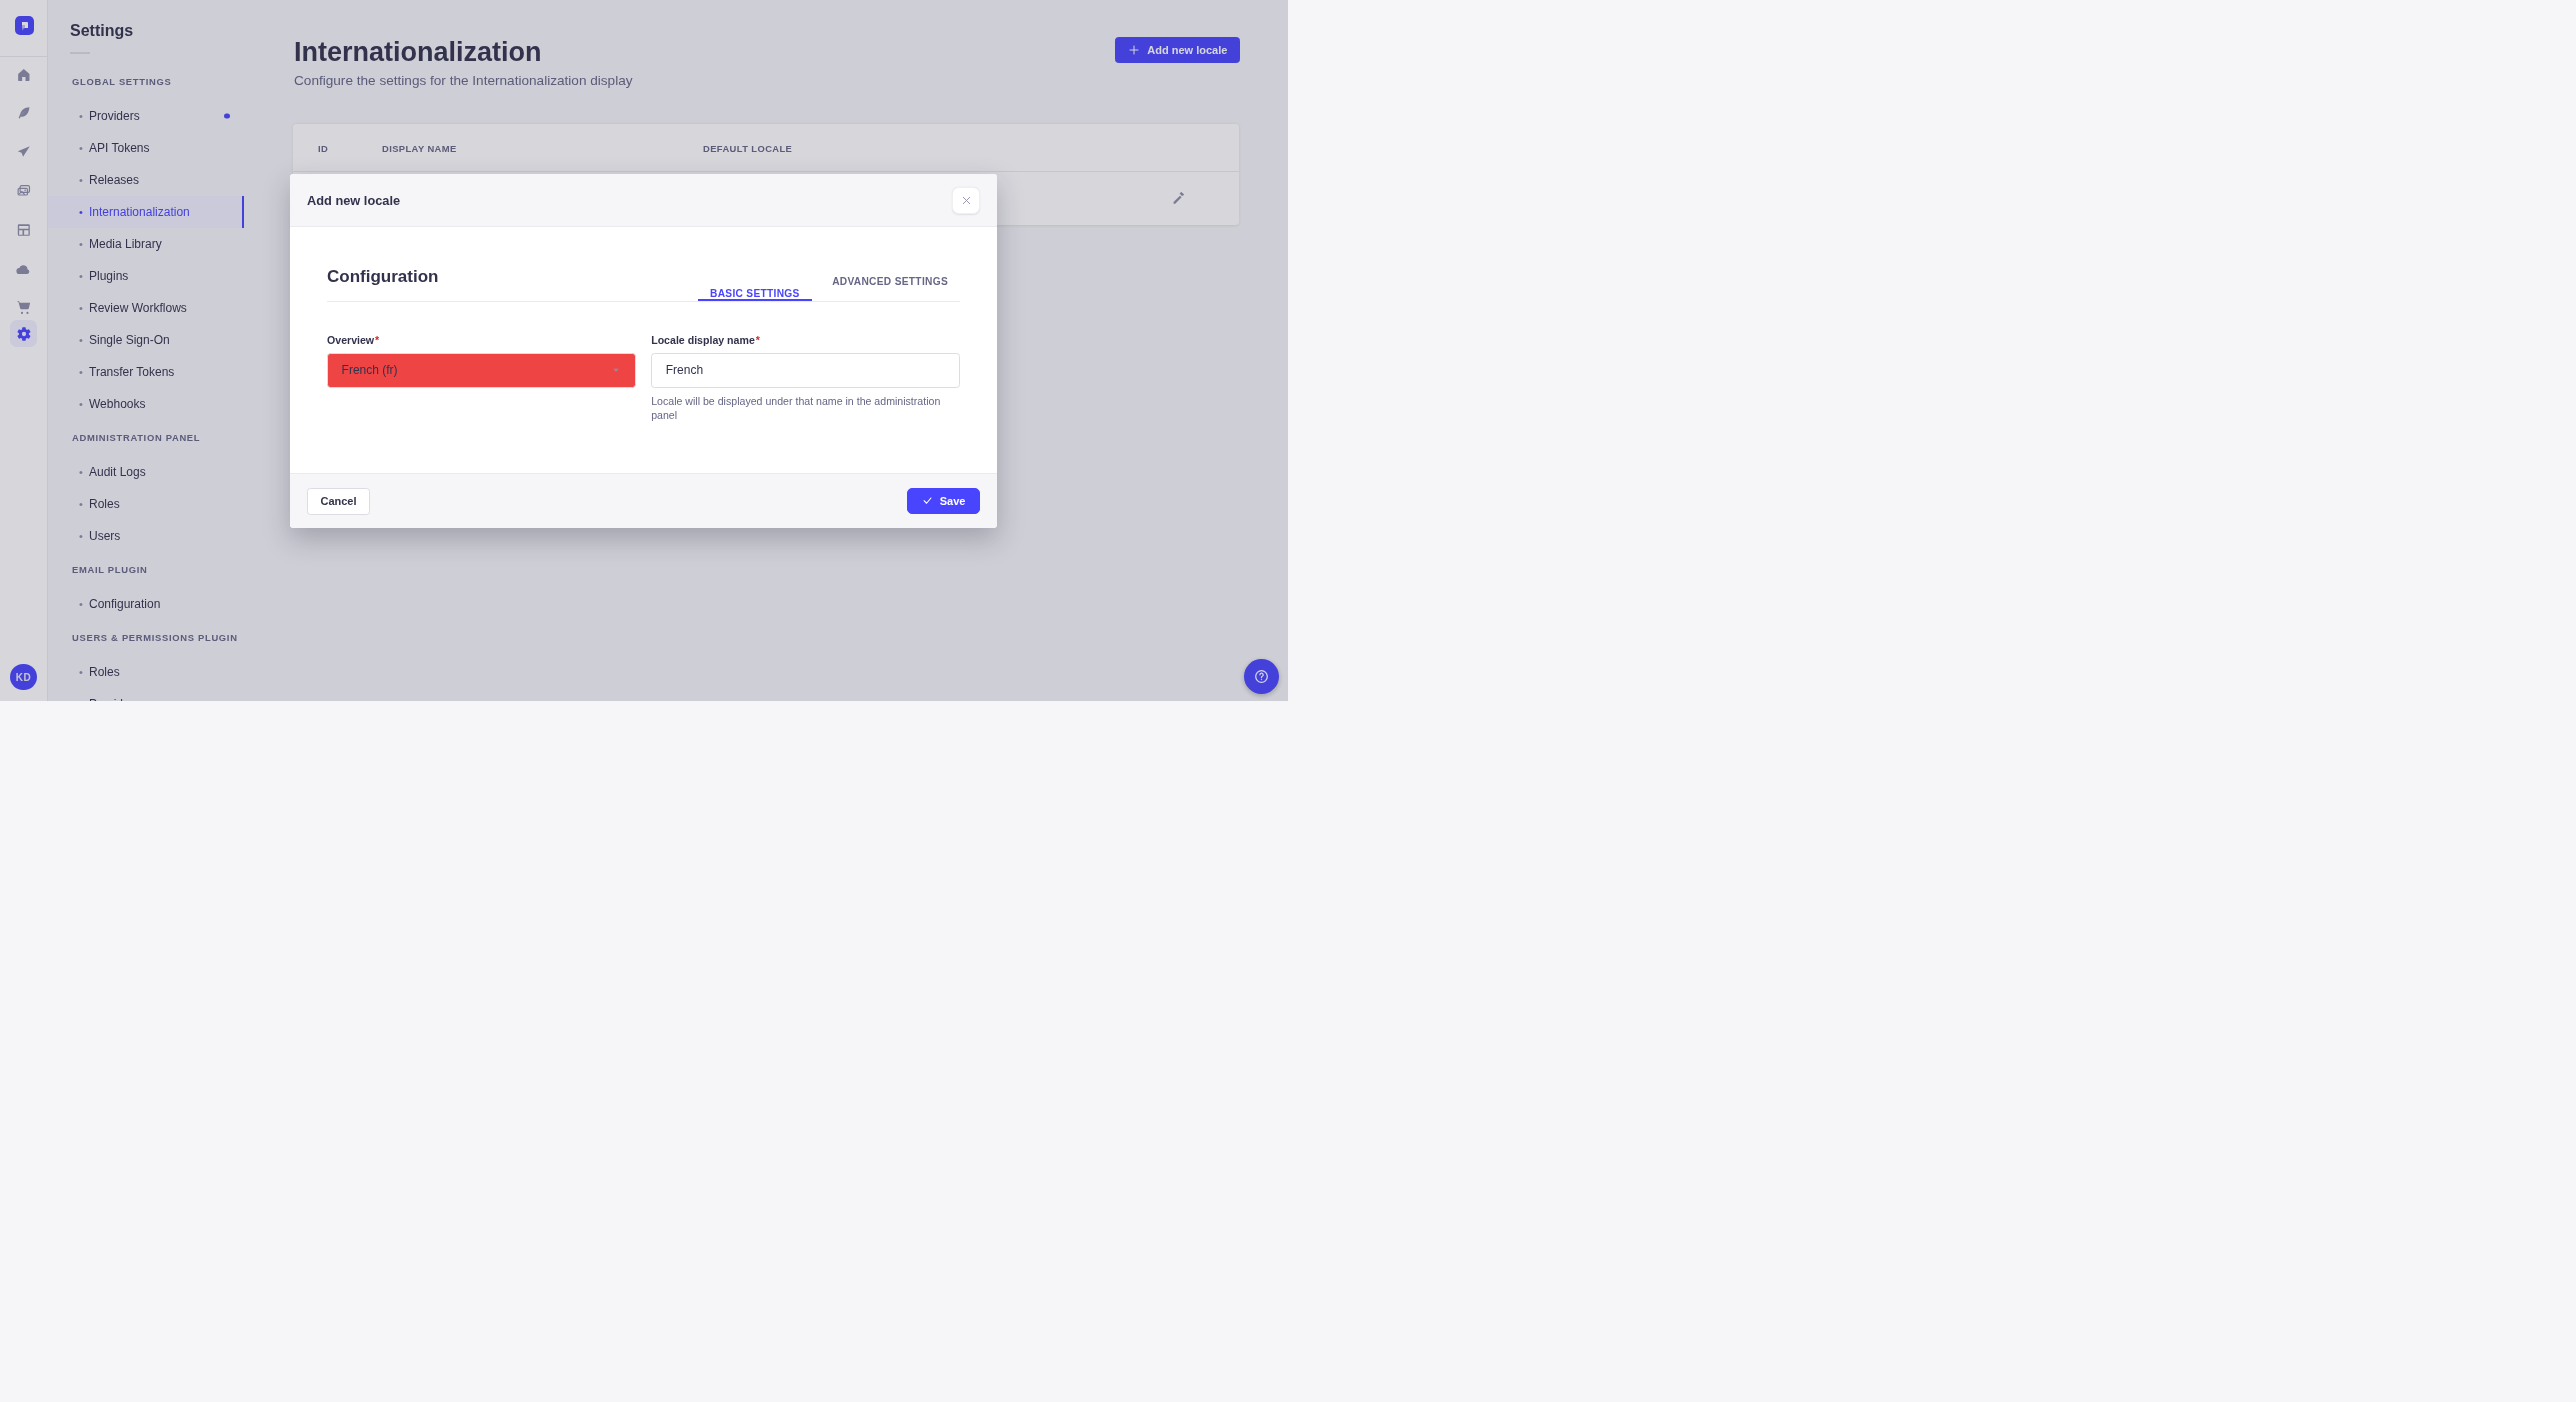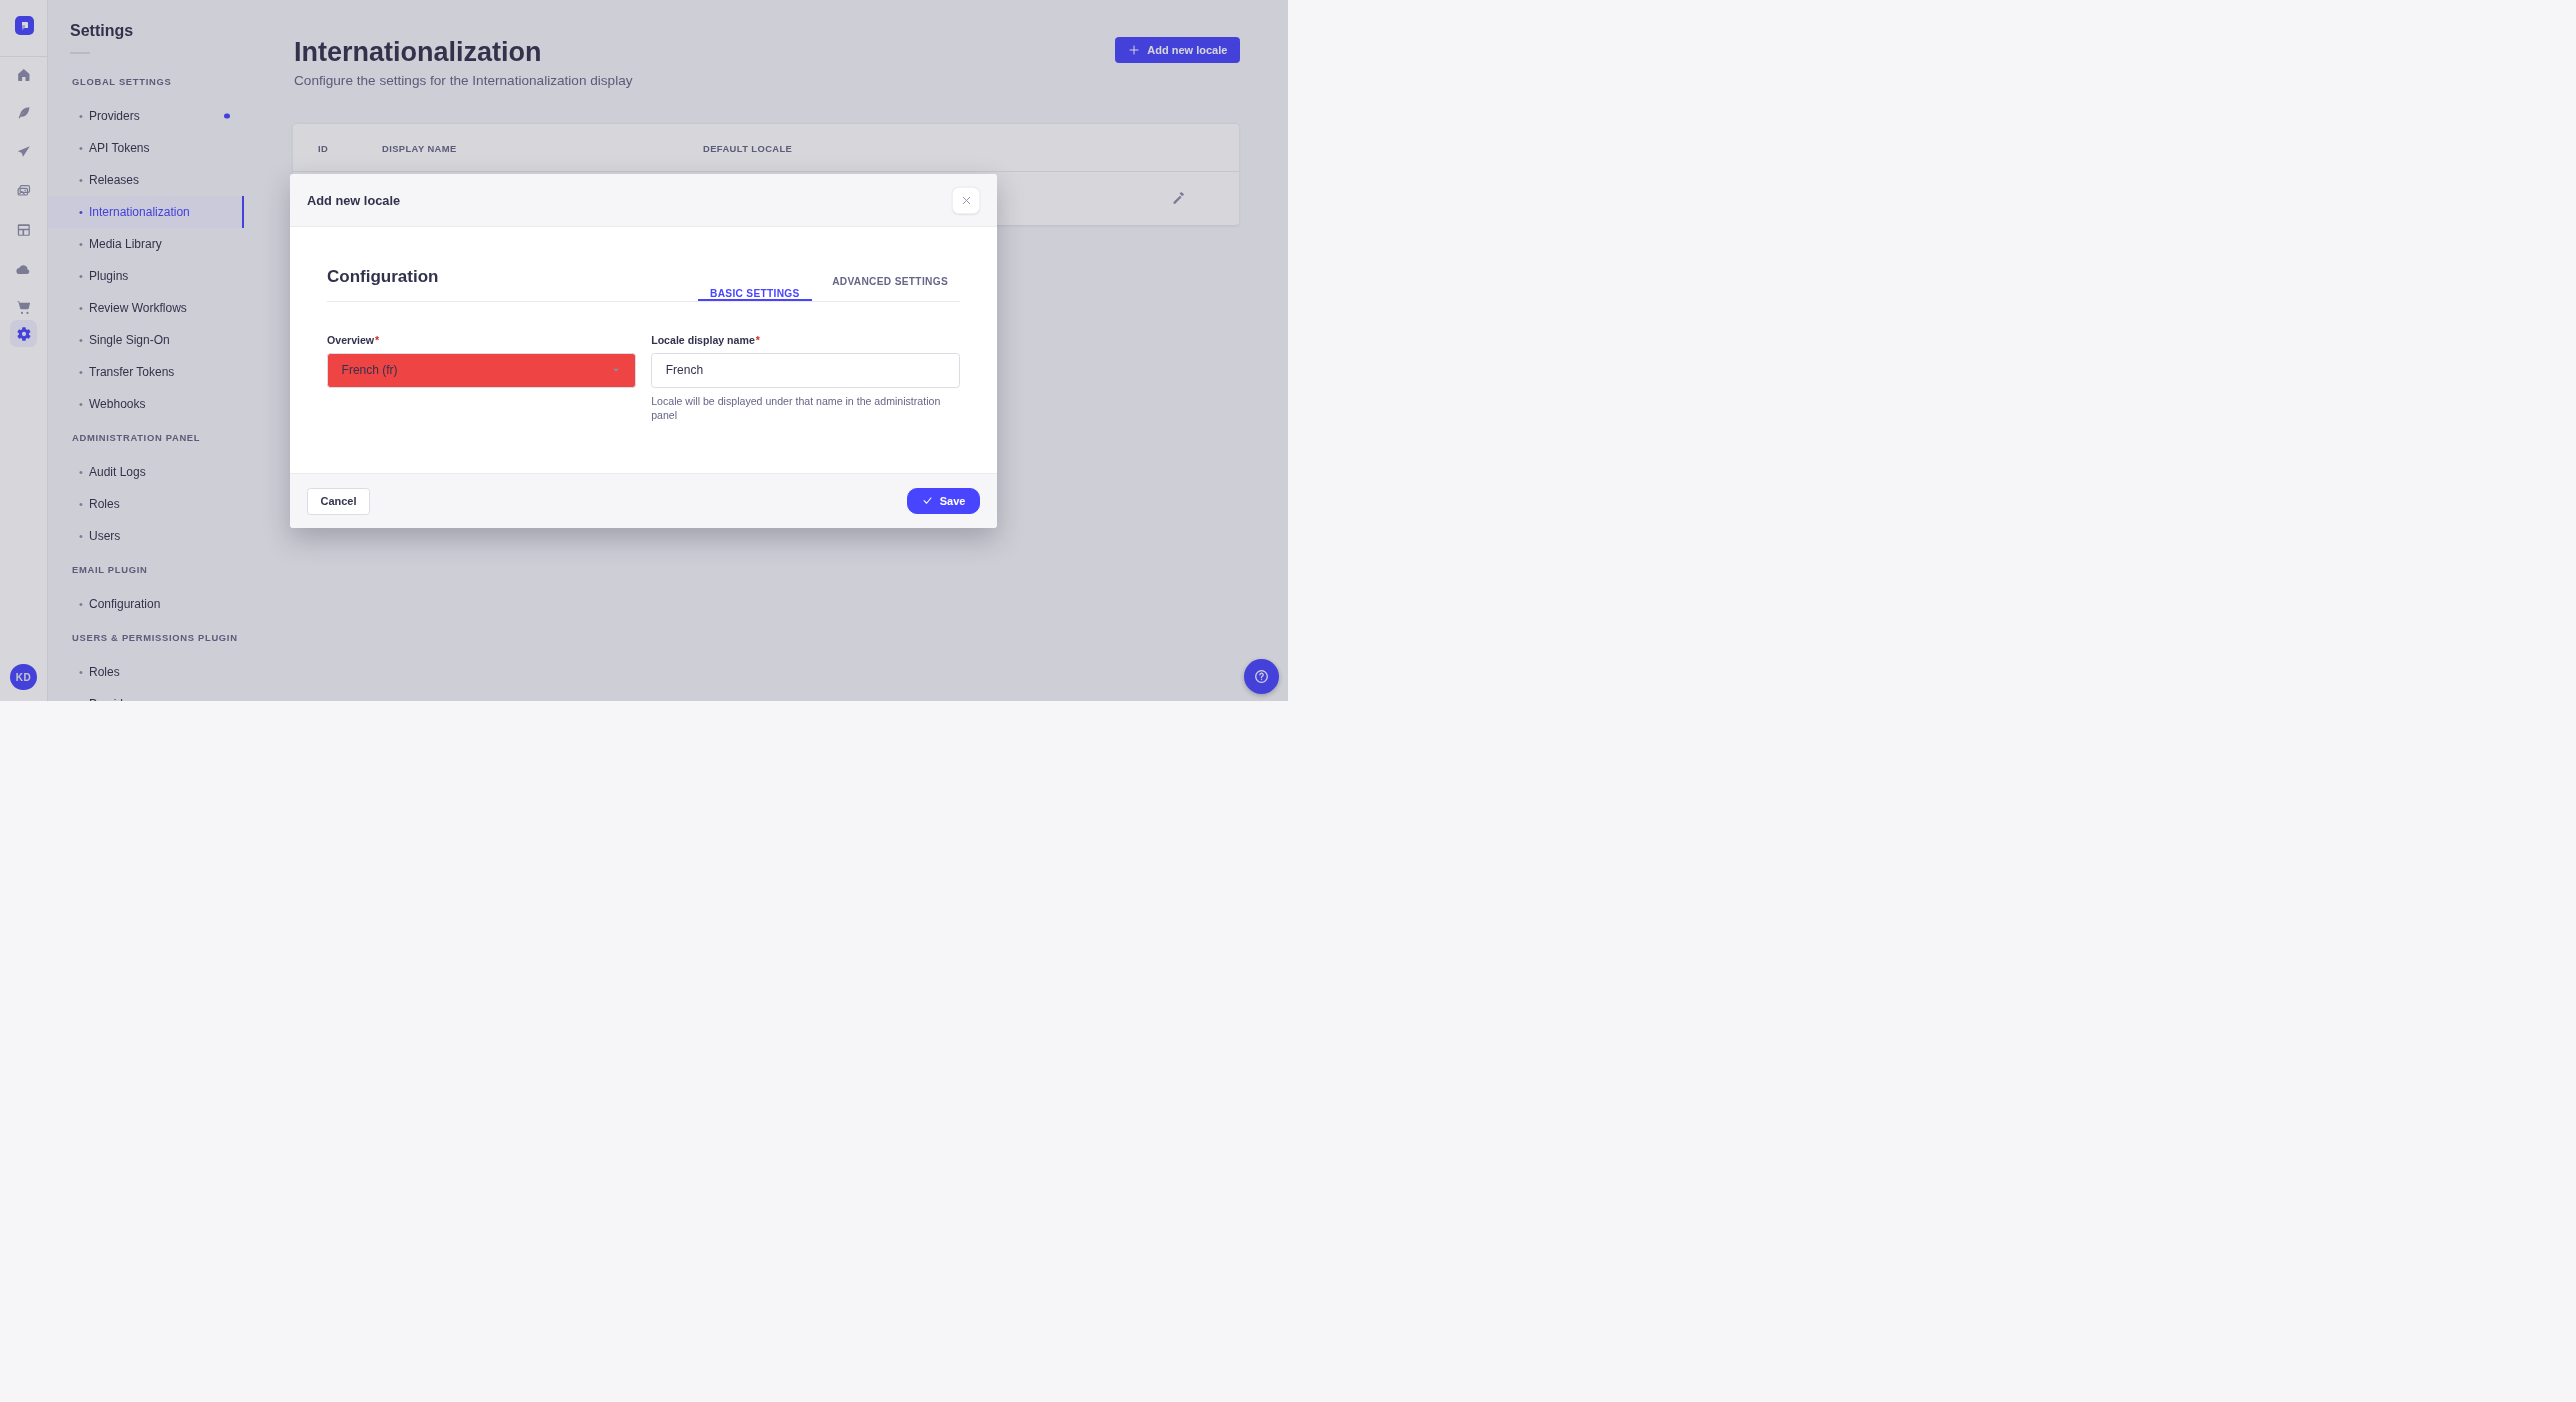--- a/index.html
+++ b/index.html
@@ -56,21 +56,21 @@
   .tab.active { color:#4945ff; border-bottom:2.6px solid #4945ff; padding-bottom:0; margin-bottom:0px; }
   .form-row { display:flex; gap:15.3px; margin-top:32px; }
   .field { flex:1; }
   .field-label { font-size:10.6px; font-weight:600; color:#32324d; margin-bottom:6.8px; }
   .req { color:#d02b20; margin-left:0.9px; }
   .select-box { height:35px; background:#ef4444; border:0.9px solid #dcdce4; border-radius:3.4px; display:flex; align-items:center; justify-content:space-between; padding:0 12.8px 0 13.6px; font-size:12px; color:#32324d; cursor:pointer; }
   .text-input { width:100%; height:35px; background:#fff; border:0.9px solid #dcdce4; border-radius:3.4px; padding:0 13.6px; font-size:12px; color:#32324d; font-family:inherit; }
   .hint { margin-top:6.8px; font-size:10.6px; line-height:1.32; color:#666687; }
   .modal-footer { height:55px; background:#f6f6f9; border-top:0.9px solid #eaeaef; border-radius:0 0 3.4px 3.4px; display:flex; align-items:center; justify-content:space-between; padding:0 17px; }
   .btn-cancel { width:63px; height:27px; background:#fff; border:0.9px solid #dcdce4; border-radius:3.4px; font-size:11px; font-weight:600; color:#32324d; cursor:pointer; font-family:inherit; }
-  .btn-save { height:26.4px; padding:0 13.6px; background:#4945ff; border:0.9px solid #4945ff; border-radius:10px; font-size:11px; font-weight:600; color:#fff; display:flex; align-items:center; gap:6.8px; cursor:pointer; font-family:inherit; }
+  .btn-save { height:26.4px; padding:0 13.6px; background:#4945ff; border:0.9px solid #4945ff; border-radius:5px; font-size:11px; font-weight:600; color:#fff; display:flex; align-items:center; gap:6.8px; cursor:pointer; font-family:inherit; }
 
   
   .help-btn { position:absolute; left:1244px; top:659px; width:35px; height:35px; border-radius:50%; background:#4945ff; border:none; display:flex; align-items:center; justify-content:center; color:#fff; cursor:pointer; box-shadow:0 1.7px 5.1px rgba(33,33,52,.3); z-index:5; }
 </style>
 </head>
 <body>
 
 <nav class="rail">
   <div class="rail-logo">
     <svg width="12" height="12" viewBox="0 0 24 24">

